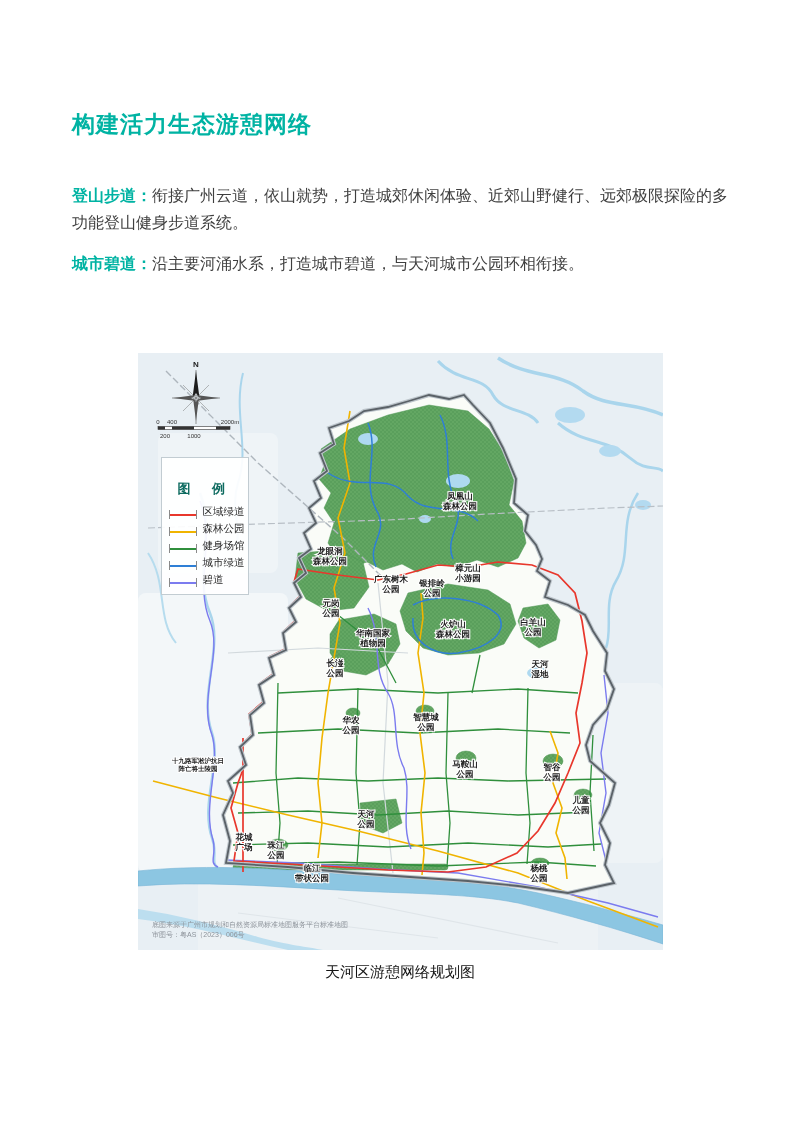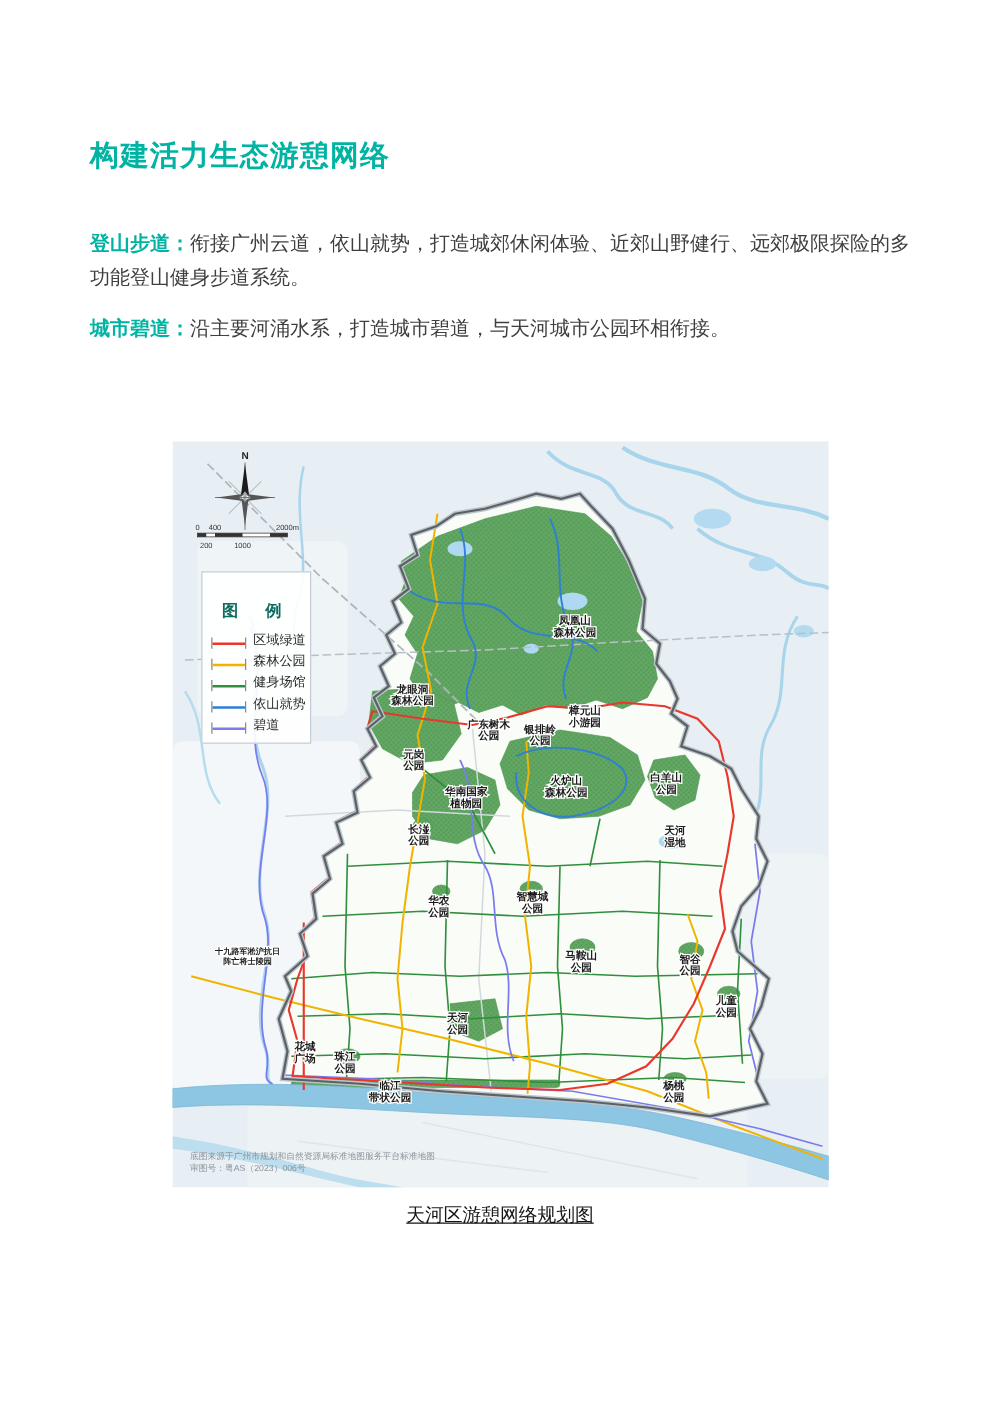--- a/index.html
+++ b/index.html
@@ -35,21 +35,21 @@
     border-left:1.5px solid #8a8a8a; border-right:1.5px solid #8a8a8a;
   }
   .sw b { position:absolute; left:0; right:0; top:3.5px; height:2px; display:block; }
   .legend-row .lbl { font-size:10.5px; color:#2b2b2b; white-space:nowrap; }
   .ml { font-size:8.5px; font-weight:bold; fill:#1c1c1c; stroke:#ffffff;
         stroke-width:2px; paint-order:stroke; text-anchor:middle; }
   .ml-small { font-size:6.5px; }
   .src { font-size:7px; fill:#8d939a; text-anchor:start; }
   .scalelbl { font-size:6px; fill:#333333; text-anchor:middle; }
   .compass-n { font-size:8px; font-weight:bold; fill:#222222; text-anchor:middle; }
-  .caption { text-align:center; font-size:15px; color:#141414; margin-top:13px; font-weight:500;text-decoration:underline; }
+  .caption { text-align:center; font-size:15px; color:#141414; margin-top:13px; font-weight:500; }
 </style>
 </head>
 <body>
 
 <div class="content">
   <h1 class="page-title">构建活力生态游憩网络</h1>
 
   <div class="paras">
     <p class="para"><span class="lead">登山步道：</span><span>衔接广州云道，依山就势，打造城郊休闲体验、近郊山野健行、远郊极限探险的多功能登山健身步道系统。</span></p>
     <p class="para"><span class="lead">城市碧道：</span><span>沿主要河涌水系，打造城市碧道，与天河城市公园环相衔接。</span></p>
@@ -248,21 +248,21 @@
     <div class="legend-row">
       <i class="sw">
           <b style="background: rgb(47, 143, 60);"></b>
         </i>
       <span class="lbl">健身场馆</span>
     </div>
     <div class="legend-row">
       <i class="sw">
           <b style="background: rgb(46, 127, 214);"></b>
         </i>
-      <span class="lbl">依山就势</span>
+      <span class="lbl">城市绿道</span>
     </div>
     <div class="legend-row">
       <i class="sw">
           <b style="background: rgb(123, 123, 239);"></b>
         </i>
       <span class="lbl">碧道</span>
     </div>
   </div>
 </div>
 

